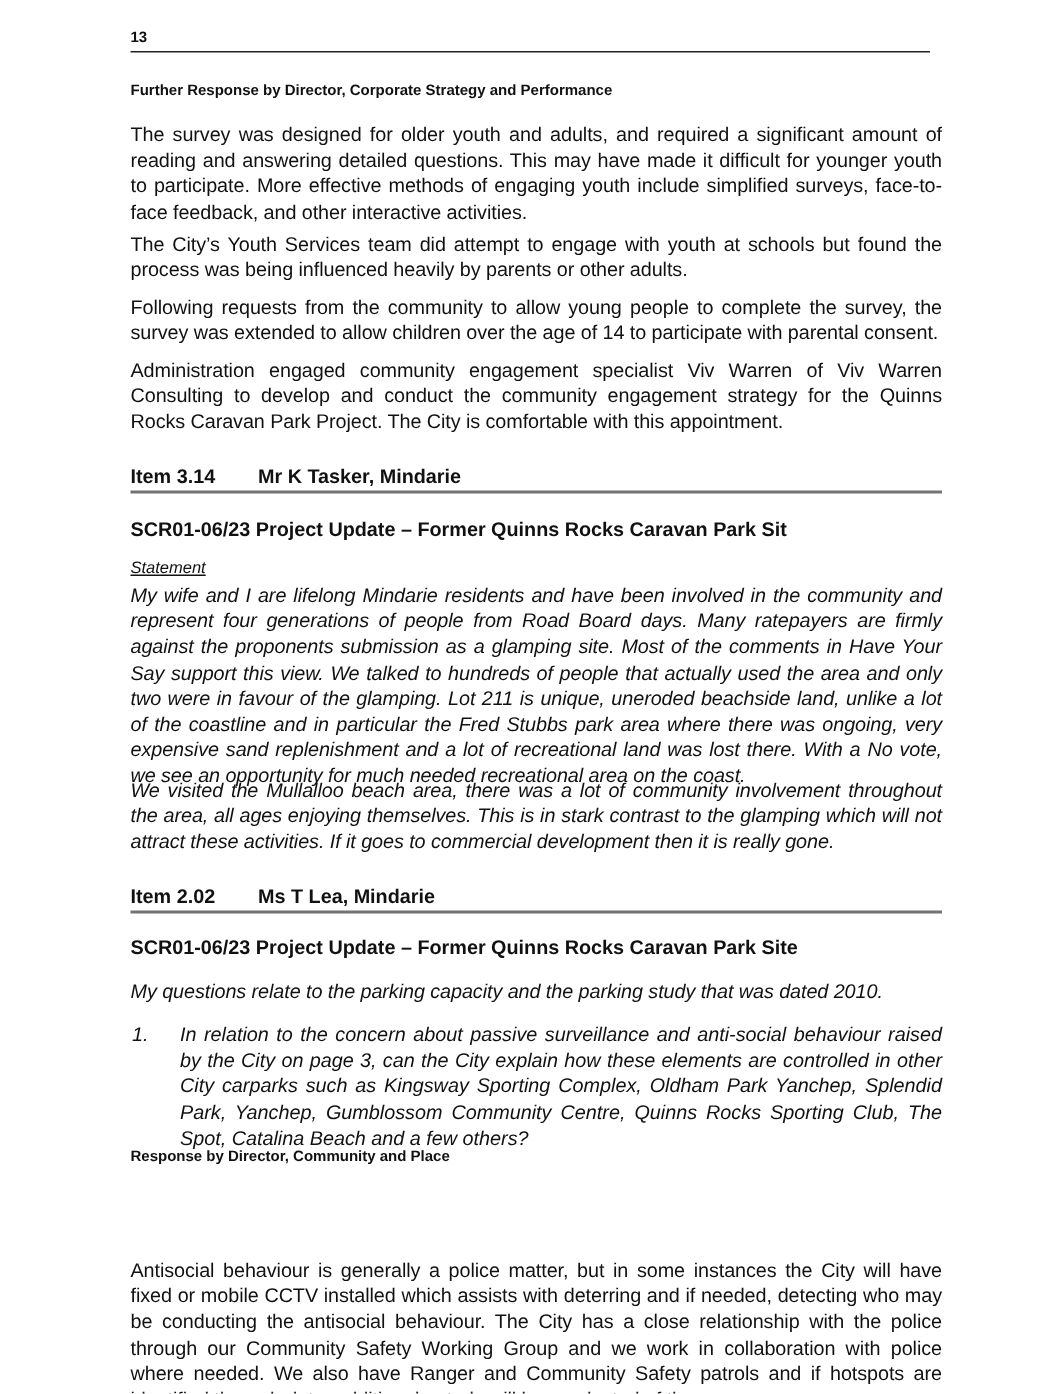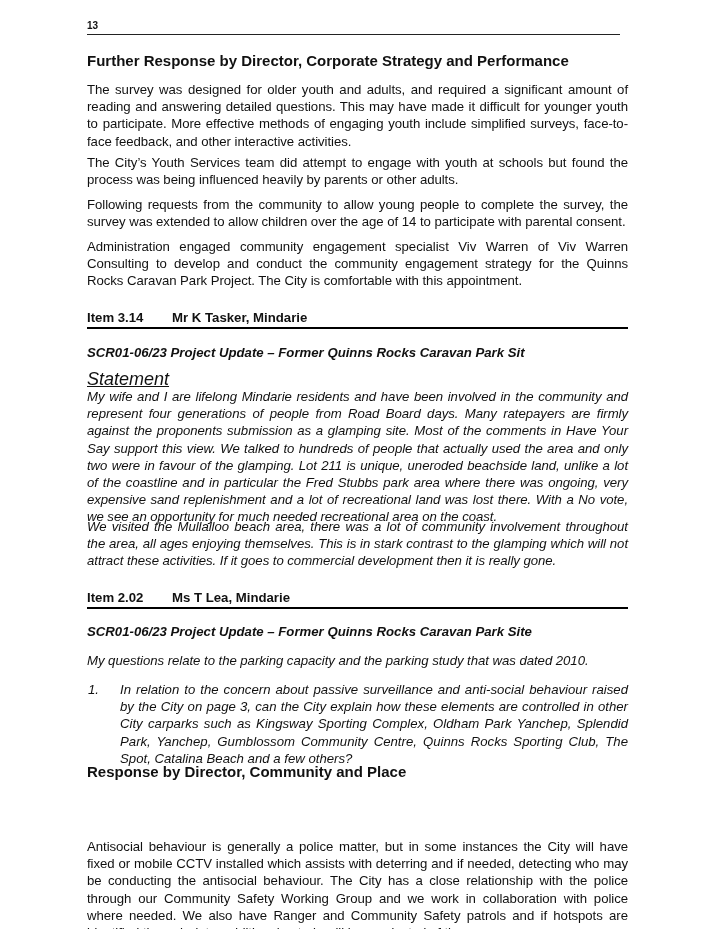--- a/index.html
+++ b/index.html
@@ -27,58 +27,57 @@
       line-height: 14px;
       display: flex;
       justify-content: space-between;
     }
     .block {
       position: absolute;
       left: 87px;
       width: 541px;
     }
     .h-bold {
-      font-size: 15px;
+      font-size: 10px;
       font-weight: bold;
       line-height: 16px;
       margin: 0;
     }
     .para {
       font-size: 13.2px;
       line-height: 17.2px;
       text-align: justify;
       margin: 0;
       letter-spacing: -0.05px;
     }
     .para.italic { font-style: italic; }
     .item-head {
       position: absolute;
       left: 87px;
       width: 541px;
       height: 17px;
-      border-bottom: 2px solid #000000;
+      border-bottom: 2px solid #737373;
       font-size: 13.2px;
       font-weight: bold;
       line-height: 16px;
     }
     .item-head .num {
       display: inline-block;
       width: 85px;
     }
     .item-sub {
       font-size: 13.2px;
       font-weight: bold;
-      font-style: italic;
       line-height: 16px;
       margin: 0;
     }
     .stmt-label {
       font-style: italic;
       text-decoration: underline;
-      font-size: 18px;
+      font-size: 11px;
       line-height: 17px;
     }
     .list-item {
       position: absolute;
       left: 87px;
       width: 541px;
     }
     .list-item .li-num {
       position: absolute;
       left: 1px;

